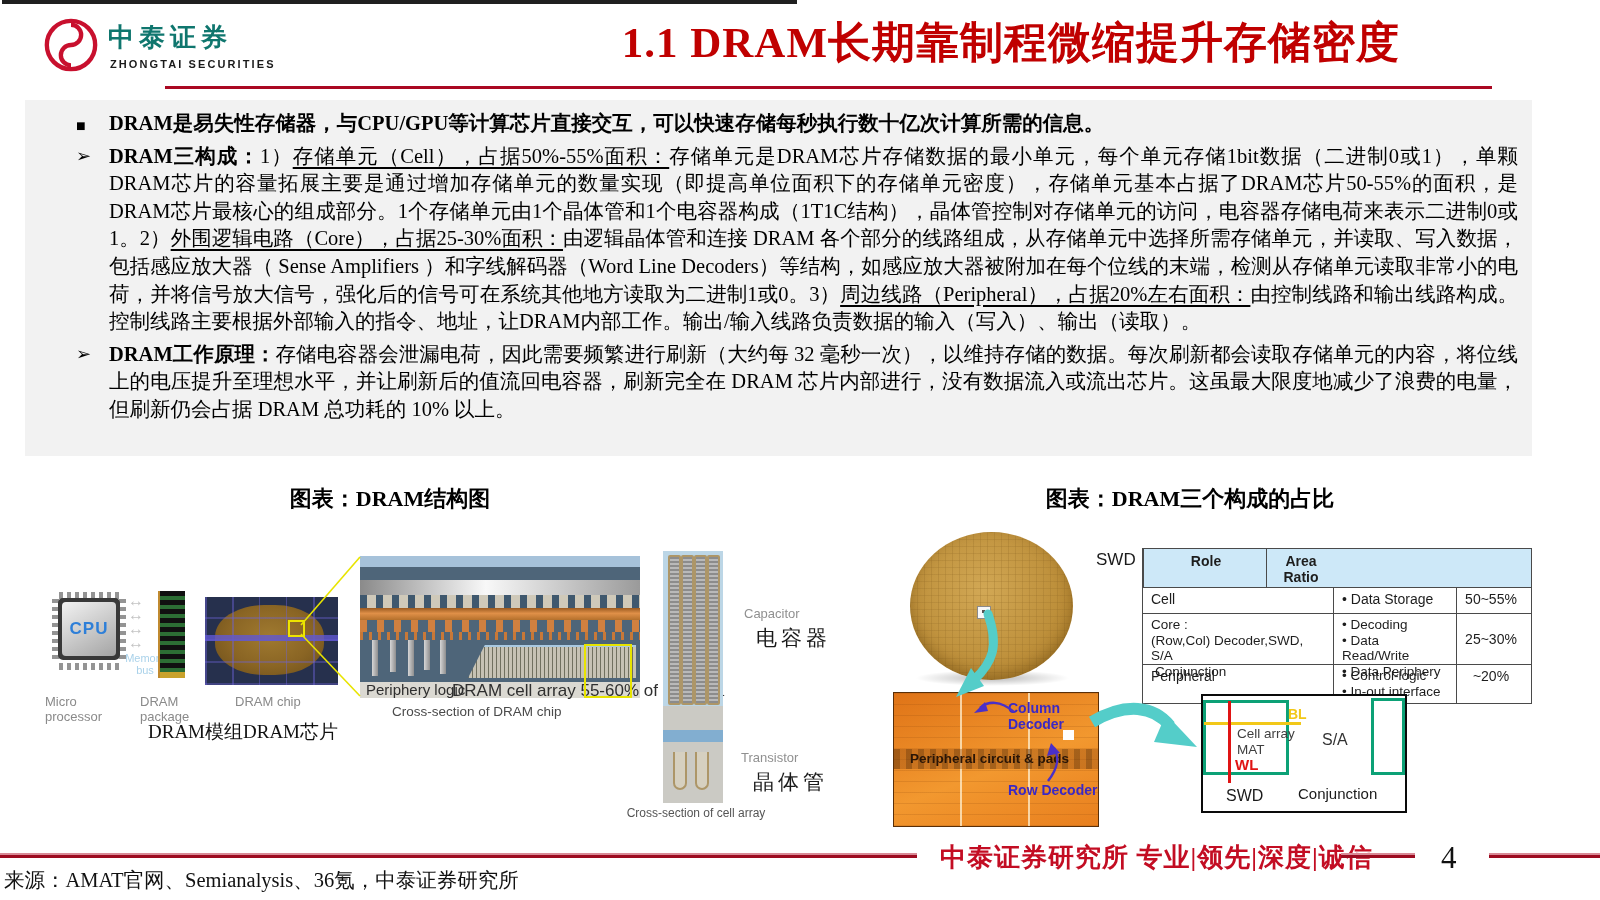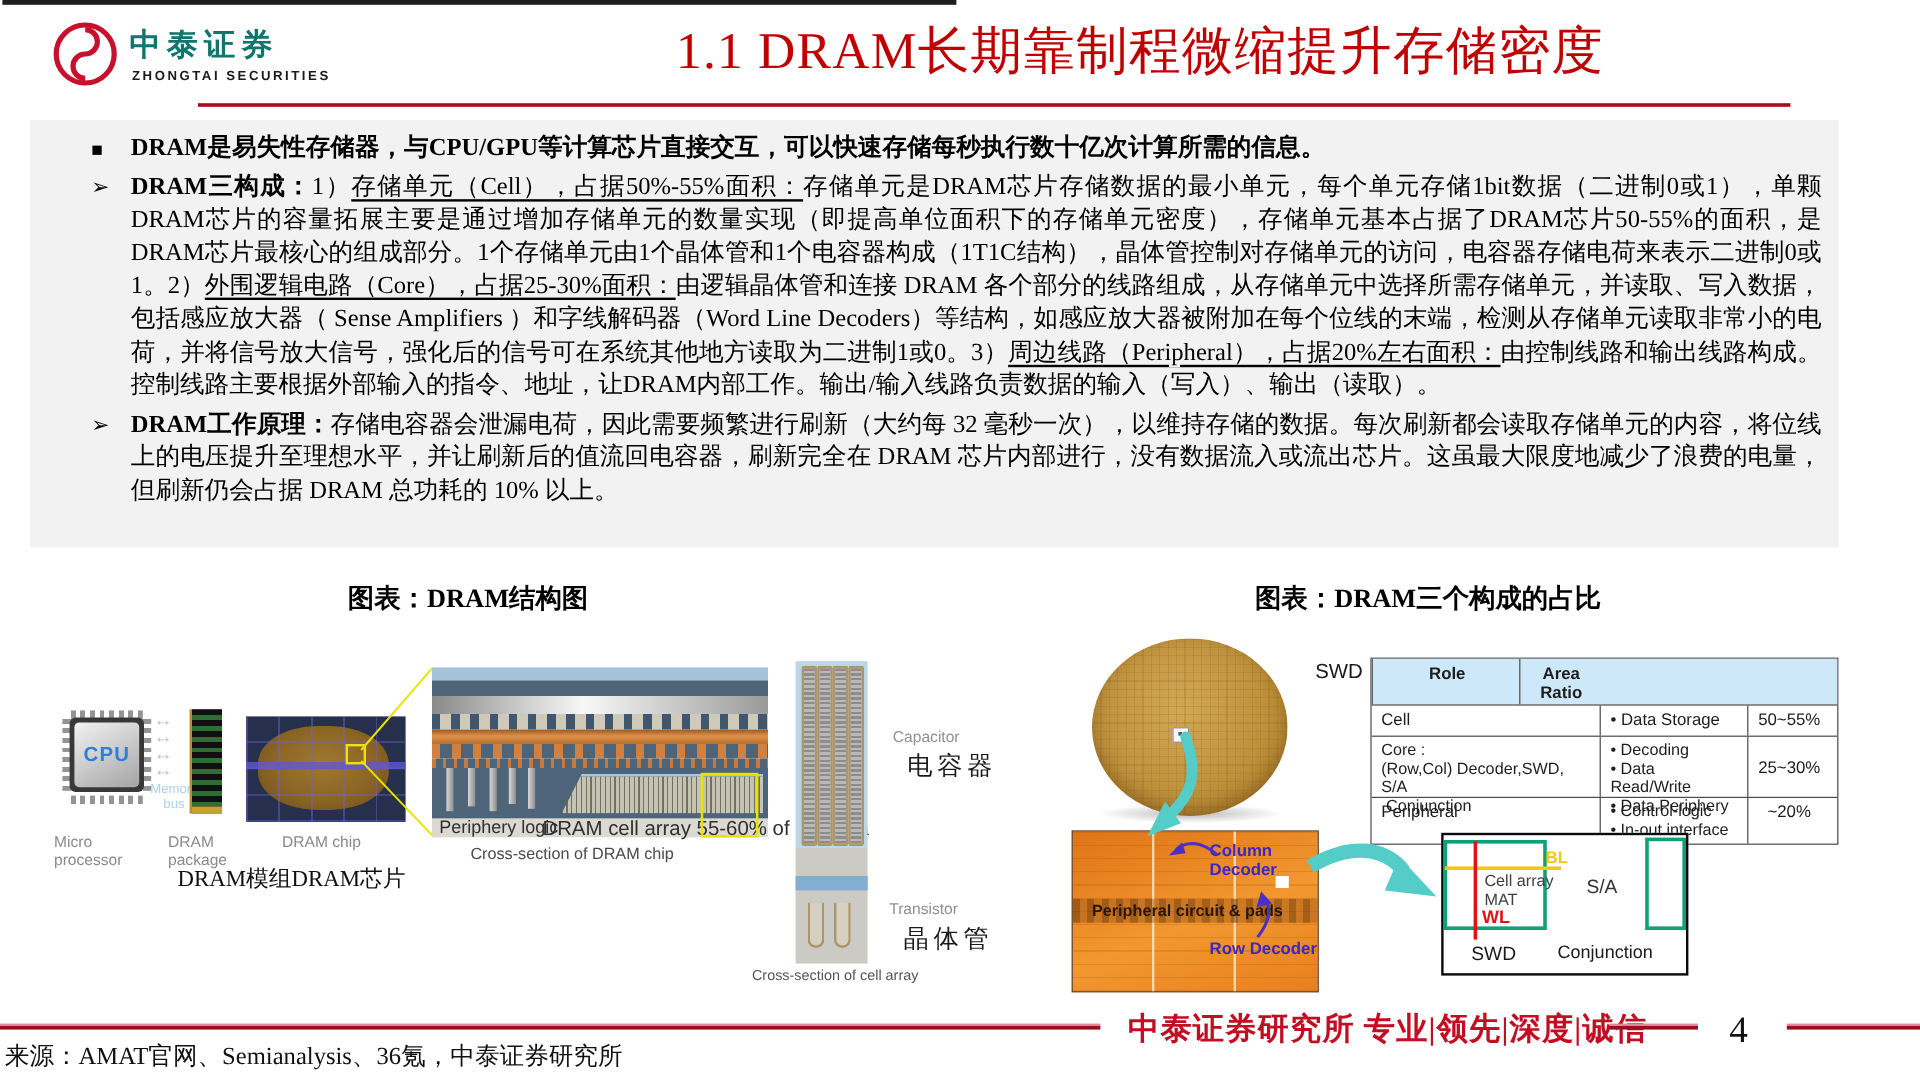--- a/index.html
+++ b/index.html
@@ -1,21 +1,21 @@
 <!DOCTYPE html>
 <html><head>
 <meta charset="utf-8">
 <style>
   html,body{margin:0;padding:0;background:#fff}
   body{width:1600px;height:900px;position:relative;overflow:hidden;
        font-family:"Liberation Serif","DejaVu Serif",serif;color:#111}
   .abs{position:absolute}
   .sans{font-family:"Liberation Sans","DejaVu Sans",sans-serif}
   
-  .title{font-size:43px;font-weight:normal;color:#c00000;text-align:center;letter-spacing:1px}
+  .title{font-size:43px;font-weight:bold;color:#c00000;text-align:right;letter-spacing:1px}
   .logo-cn{font-size:26px;font-weight:bold;letter-spacing:5px;color:#0f766e}
   .logo-en{font-size:11px;font-weight:bold;letter-spacing:2.1px;color:#1a1a1a}
   .hrule{background:#aa0822}
   
   .panel{background:#f2f2f2;padding-top:10px;box-sizing:border-box}
   .panel p{margin:0 14px 5px 84px;text-align:justify;font-size:20.5px;line-height:27.6px;position:relative;color:#000}
   .mk{position:absolute;left:-33px;top:0}
   .bld{font-weight:bold}
   .ul{text-decoration:underline;text-underline-offset:4px}
   .figcap{font-size:22px;font-weight:bold;text-align:center;color:#000}

